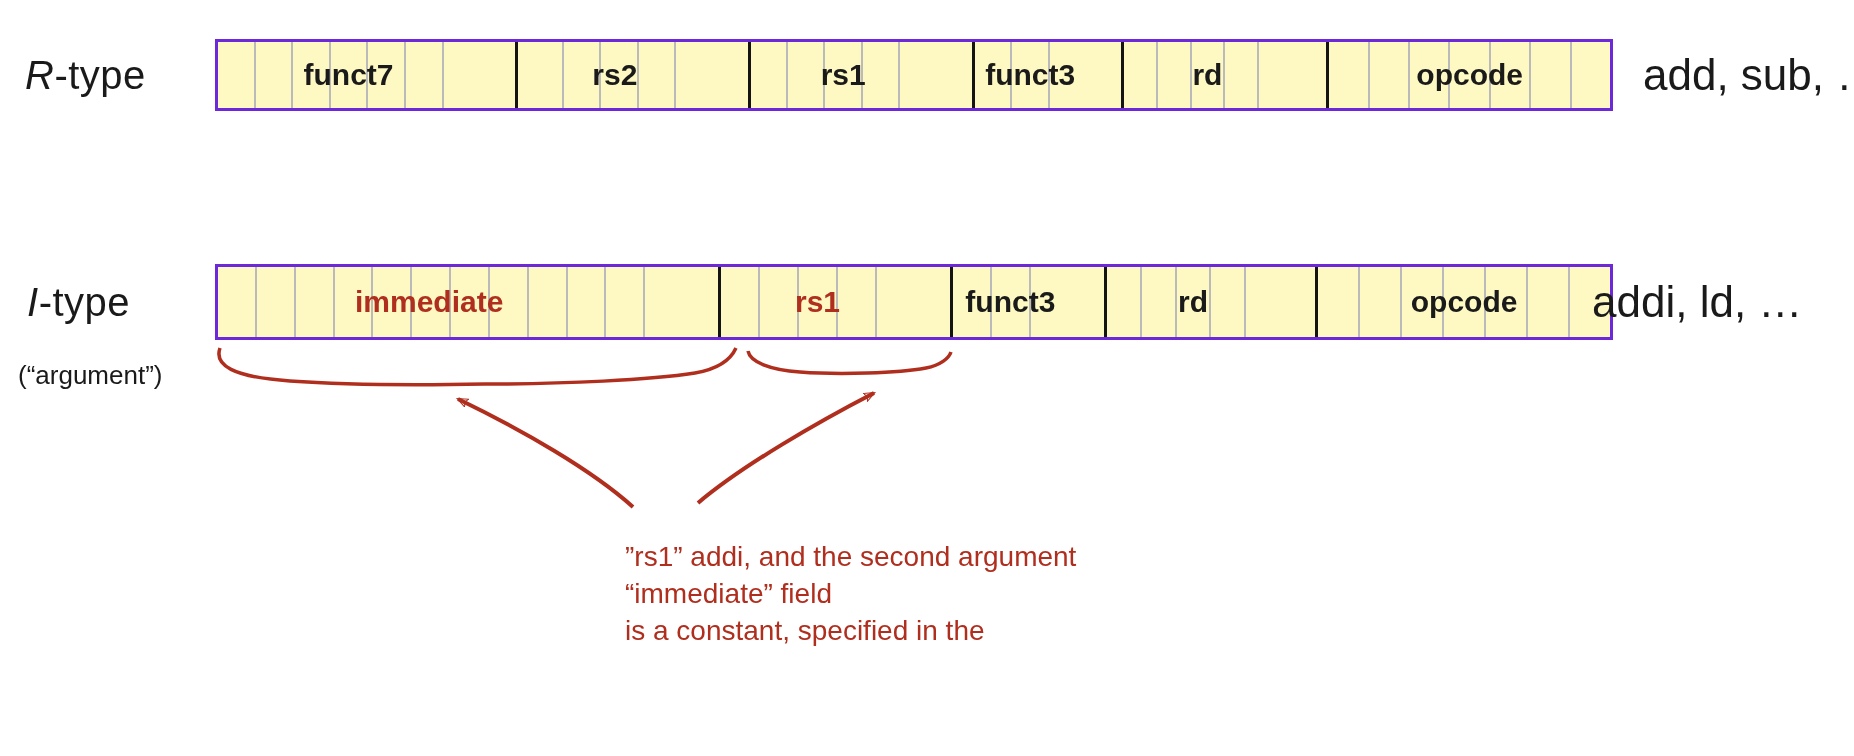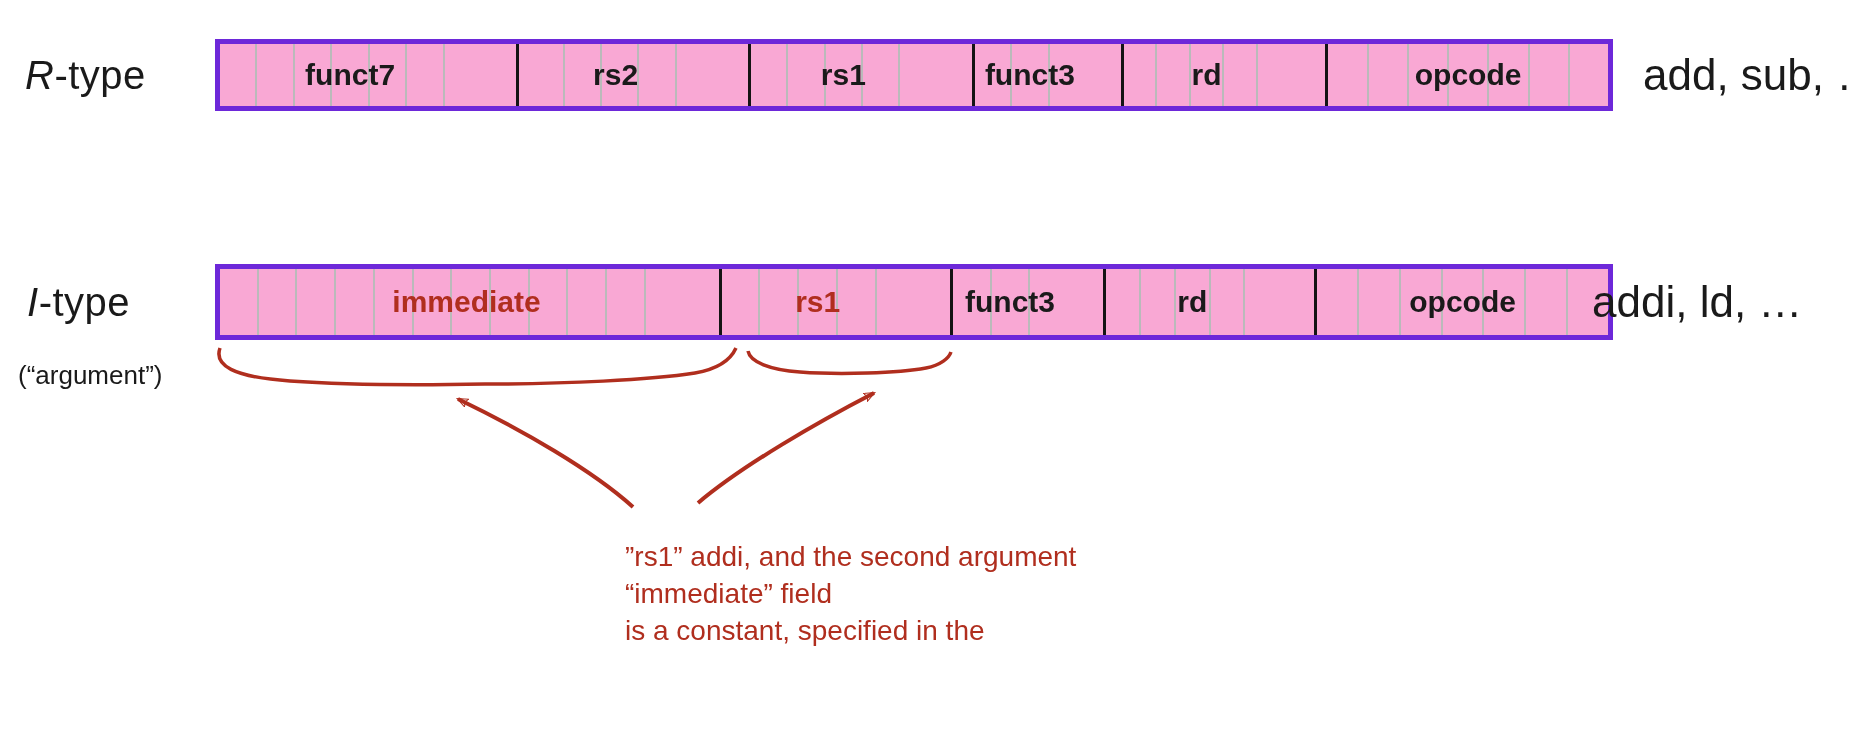--- a/index.html
+++ b/index.html
@@ -8,21 +8,21 @@
     font-family:"Liberation Sans",sans-serif;color:#1a1a1a;
   }
   .abs{position:absolute;}
   .type-label{
     font-size:40px;letter-spacing:0.5px;
     display:flex;align-items:center;
   }
   .type-label .it{font-style:italic;}
   .inst-box{
     display:flex;align-items:stretch;
-    border:5px solid #6d28d9;box-sizing:border-box;background:#f9a8d4;gap:36px;
+    border:3px solid #6d28d9;box-sizing:border-box;background:#fef9c3;gap:36px;
   }
   .field{display:flex;position:relative;}
   .field.sep{border-left:3px solid #141414;}
   .cell{flex:1 1 0;}
   .cell + .cell{border-left:2px solid #bababa;}
   .flabel{
     position:absolute;top:50%;left:50%;transform:translate(-50%,-50%);
     font-size:30px;font-weight:bold;color:#1a1a1a;white-space:nowrap;
     background:transparent;line-height:1;
   }
@@ -113,21 +113,21 @@
         <div class="cell"></div>
         <div class="cell"></div>
         <div class="cell"></div>
         <div class="cell"></div>
         <div class="cell"></div>
         <div class="cell"></div>
         <div class="cell"></div>
         <div class="cell"></div>
         <div class="cell"></div>
         <div class="cell"></div>
-        <span class="flabel red" style="left: 45.5%; margin-left: 36px;">immediate</span>
+        <span class="flabel red" style="left: 45.5%;">immediate</span>
       </div>
       <div class="field sep" style="flex-grow: 218; flex-basis: 0px;">
         <div class="cell"></div>
         <div class="cell"></div>
         <div class="cell"></div>
         <div class="cell"></div>
         <div class="cell"></div>
         <span class="flabel red">rs1</span>
       </div>
       <div class="field sep" style="flex-grow: 130; flex-basis: 0px;">

